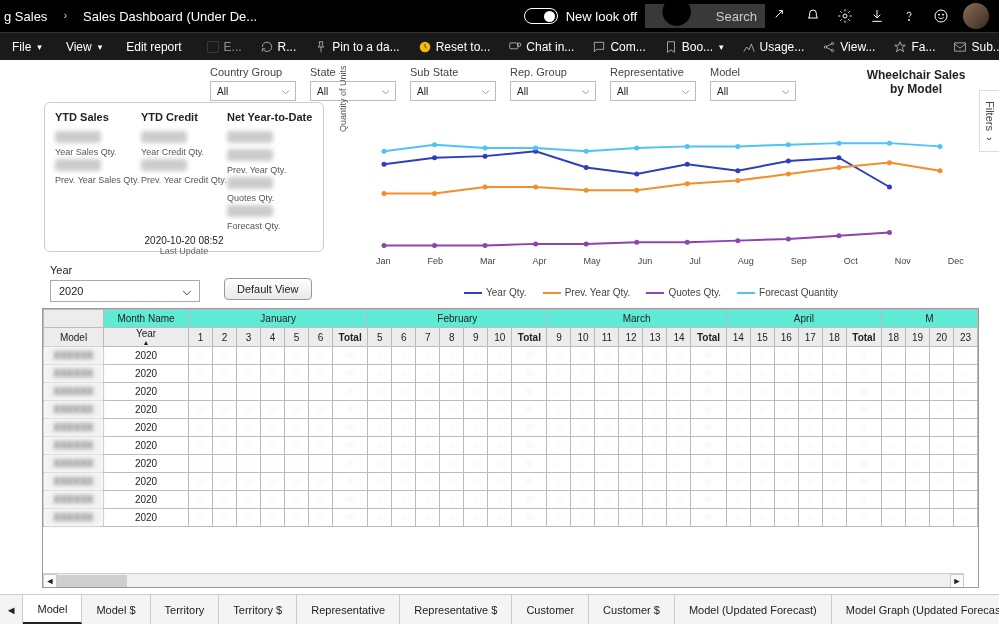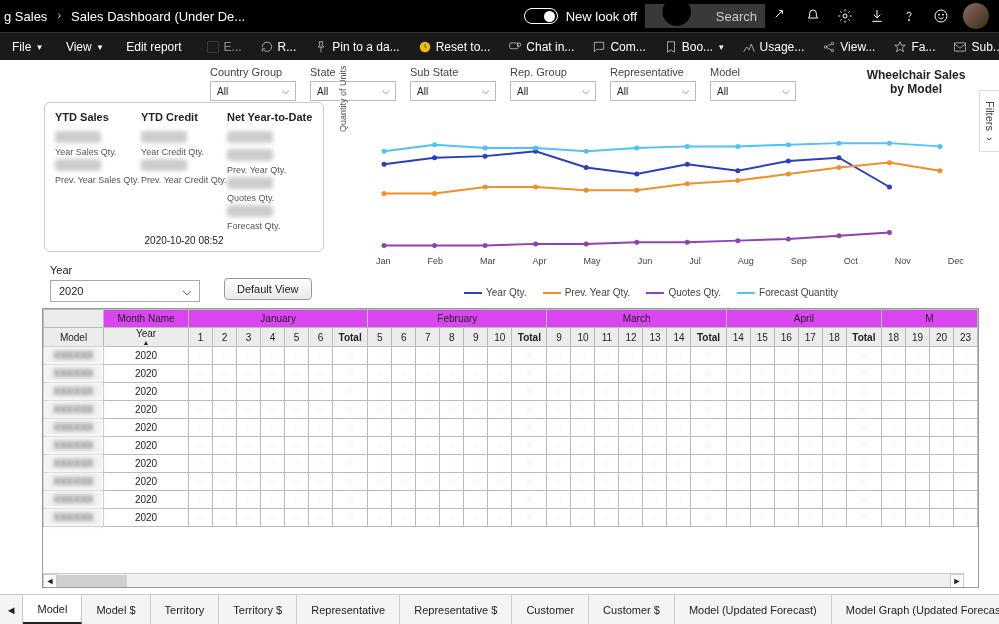--- a/index.html
+++ b/index.html
@@ -1,19 +1,19 @@
 <!DOCTYPE html>
 <html><head>
 <meta charset="utf-8">
 <style>
   * { margin:0; padding:0; box-sizing:border-box; font-family: "Segoe UI", Arial, sans-serif; }
   body { width:999px; height:624px; overflow:hidden; background:#fff; font-size:12px; color:#222; }
   
   .hdr1 { background:#000; height:32px; display:flex; align-items:center; color:#fff; font-size:13px; padding:0 4px; }
-  .bc    { display:flex; align-items:flex-start; gap:8px; overflow:hidden; white-space:nowrap; }
+  .bc    { display:flex; align-items:flex-start; gap:14px; overflow:hidden; white-space:nowrap; }
   .bc .chev { font-size:11px; opacity:.8; margin:0 2px;}
   .hdr1 .spacer { flex:1; }
   .toggle-wrap { display:flex; align-items:center; gap:8px; margin-right:8px;}
   .toggle { width:34px; height:16px; border:1px solid #fff; border-radius:8px; position:relative;}
   .toggle::after{content:""; position:absolute; right:2px; top:1.5px; width:11px; height:11px; border-radius:50%; background:#fff;}
   .search { background:#393939; height:24px; display:flex; align-items:center; gap:6px; padding:0 8px; width:120px; color:#ccc;}
   .hdr-ico { width:32px; height:32px; display:flex; align-items:center; justify-content:center; cursor:pointer;}
   .hdr-ico svg{width:16px;height:16px;stroke:#fff;fill:none;stroke-width:1.5;}
   .avatar{width:26px;height:26px;border-radius:50%;background:linear-gradient(135deg,#8a6d5a,#3a2a20);margin:0 6px;}
   
@@ -58,21 +58,21 @@
   .chart .xlabels{position:absolute;left:38px;right:0;bottom:32px;display:flex;justify-content:space-between;font-size:9px;color:#444;}
   .chart .legend{position:absolute;left:0;right:0;bottom:0;display:flex;justify-content:center;gap:16px;font-size:10px;color:#444;}
   .lg{display:flex;align-items:center;gap:4px;}
   .lg i{width:18px;height:2px;display:inline-block;}
   
   .matrix{position:absolute;left:42px;top:248px;right:20px;bottom:6px;border:1px solid #999;font-size:10px;overflow:hidden;}
   .matrix table{border-collapse:collapse;width:100%;}
   .matrix th,.matrix td{border:1px solid #bbb;padding:0;height:18px;text-align:center;white-space:nowrap;}
   .matrix th{background:#ececec;font-weight:normal;}
   .matrix th.total{font-weight:bold;}
-  .matrix .gh{background:#d946ef;}
+  .matrix .gh{background:#5eead4;}
   .matrix .modelcell,.matrix .yearcell{width:60px;}
   .matrix .blurcell{filter:blur(2px);color:#999;}
   .matrix .rowh{background:#f2f2f2;text-align:center;filter:blur(2px);}
   .matrix .scrollbar{position:absolute;left:0;right:14px;bottom:0;height:14px;background:#f0f0f0;border-top:1px solid #ccc;display:flex;align-items:center;}
   .matrix .thumb{position:absolute;left:14px;width:70px;height:12px;background:#cfcfcf;top:1px;}
   .matrix .sarrow{width:14px;height:14px;display:flex;align-items:center;justify-content:center;border:1px solid #ccc;background:#fafafa;font-size:9px;cursor:pointer;}
   
   .tabs{position:absolute;left:0;right:0;bottom:0;height:30px;display:flex;align-items:stretch;background:#f4f4f4;border-top:1px solid #ccc;font-size:11px;}
   .tabnav{width:24px;display:flex;align-items:center;justify-content:center;border-right:1px solid #ccc;cursor:pointer;}
   .tab{padding:0 14px;display:flex;align-items:center;border-right:1px solid #ccc;cursor:pointer;white-space:nowrap;}
@@ -305,20 +305,21 @@
         <div class="blur-pill"></div>
         <div class="blur-pill"></div>
         <div class="sub">Prev. Year Qty.</div>
         <div class="blur-pill"></div>
         <div class="sub">Quotes Qty.</div>
         <div class="blur-pill"></div>
         <div class="sub">Forecast Qty.</div>
       </div>
     </div>
     <div class="ts">2020-10-20 08:52</div>
+    <div class="ts2">Last Update</div>
   </div>
 
   <div class="yearblock">
     <div class="lbl">Year</div>
     <div class="yearsel">
       <span>2020</span>
       <span>⌵</span>
     </div>
   </div>
   <div class="defbtn">Default View</div>

